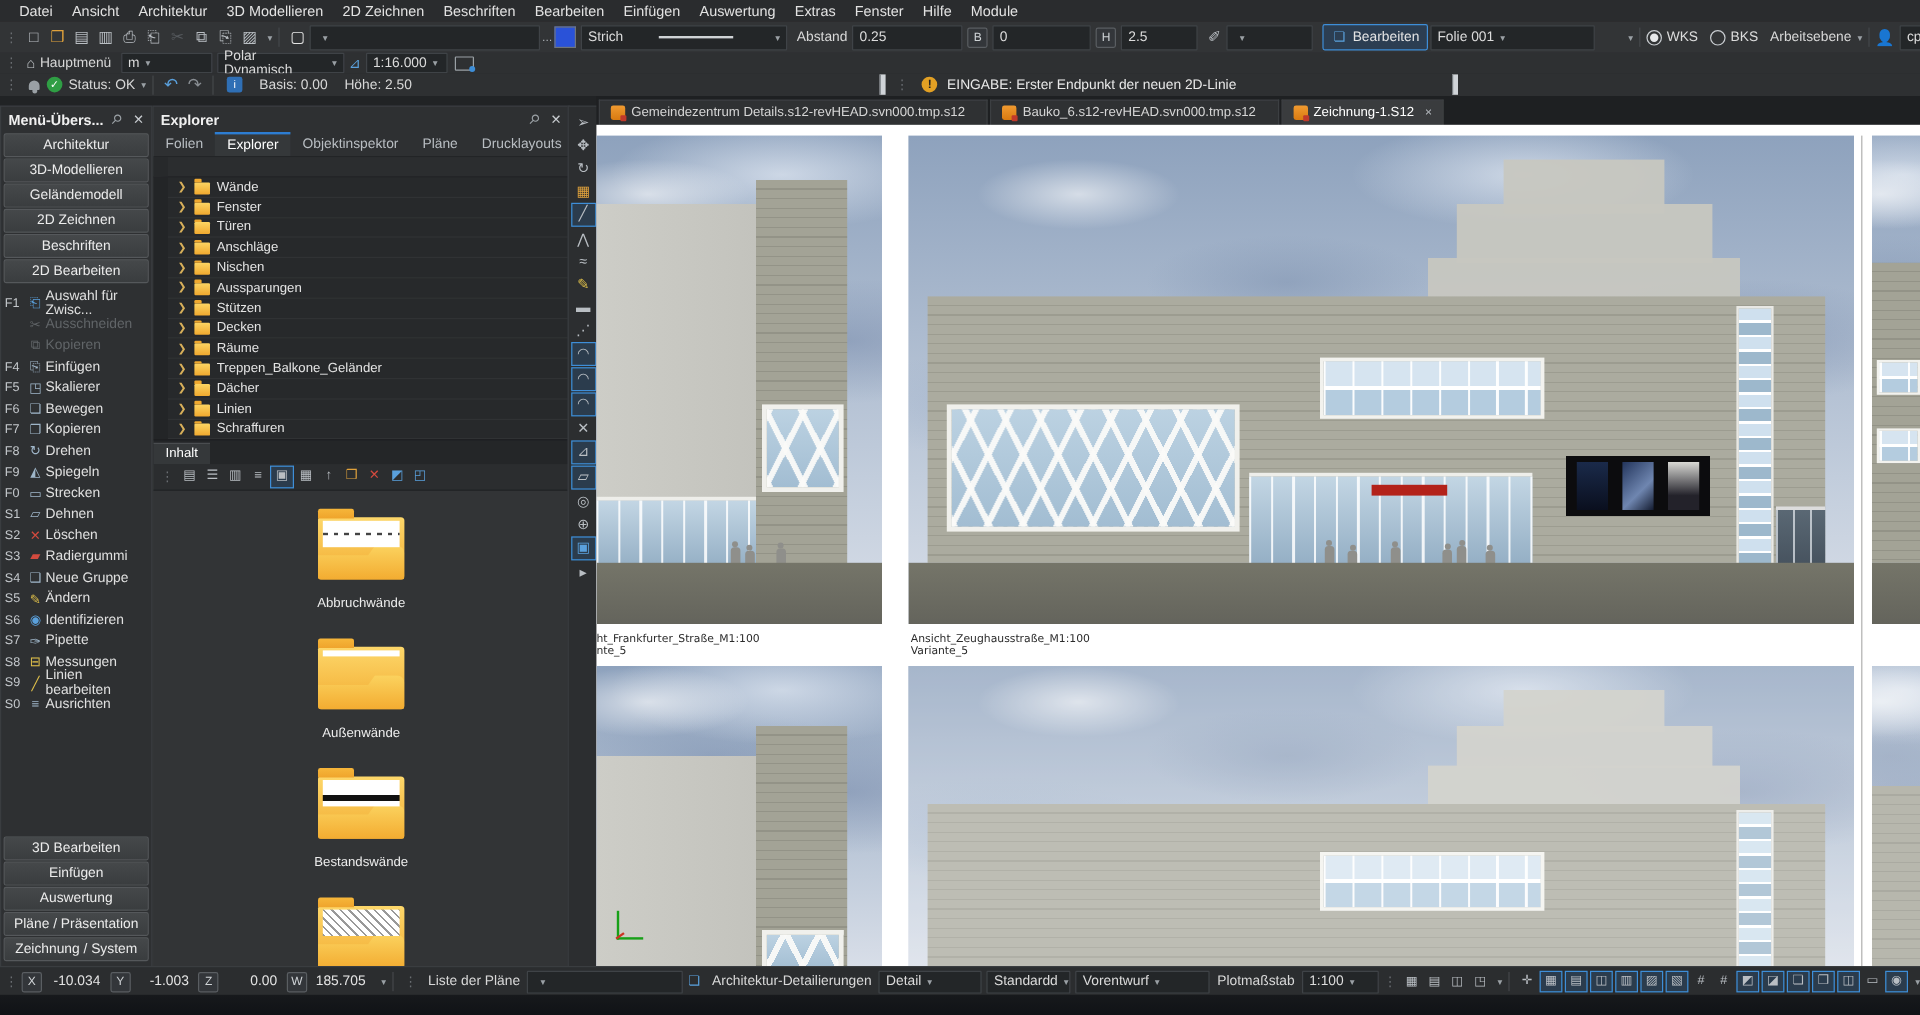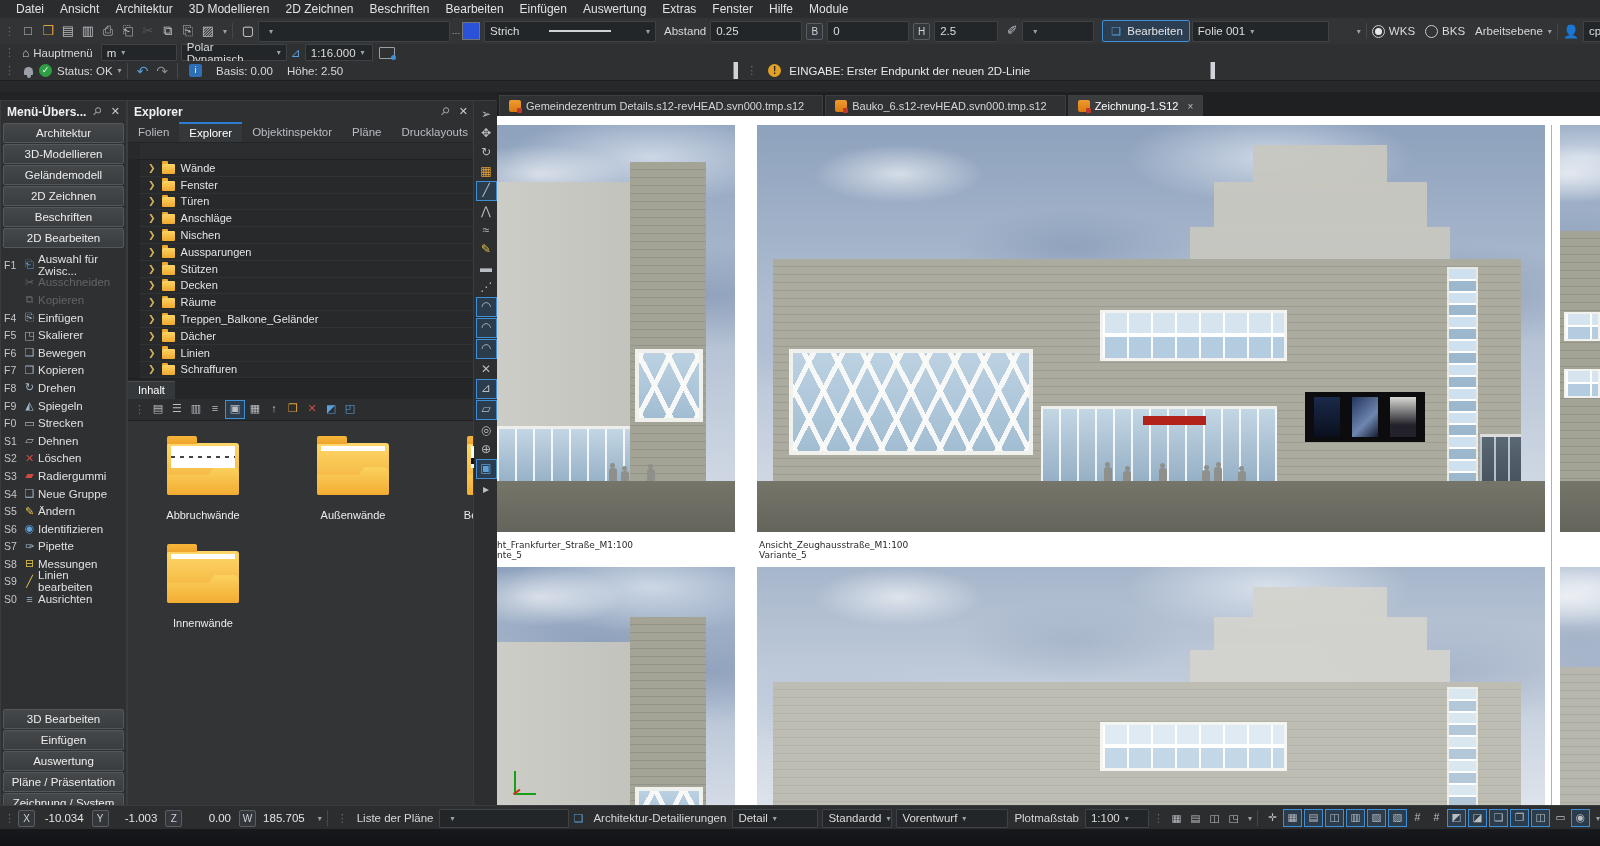--- a/index.html
+++ b/index.html
@@ -55,21 +55,21 @@
   .okball::after{content:"✓";}
   .undo{color:#5aa0dc;font-size:14px;margin:0 4px;} .redo{color:#8a8f94;font-size:14px;margin:0 4px;}
   .infoic{width:13px;height:13px;background:#2f6fb5;color:#fff;font-size:9px;line-height:13px;
           text-align:center;border-radius:2px;margin:0 6px;flex:none;}
   .infoic::after{content:"i";}
   .splitbar{width:4px;height:17px;background:#d0d4d8;border-left:1px solid #7b8084;margin:0 4px;flex:none;}
   .warn{width:13px;height:13px;border-radius:50%;background:#e2a024;color:#222;font-weight:bold;
         font-size:10px;line-height:13px;text-align:center;margin:0 8px;flex:none;}
   .warn::after{content:"!";}
   
-  #workspace{position:absolute;left:0;top:92px;width:1600px;height:728px;background:#212325;}
+  #workspace{position:absolute;left:0;top:80px;width:1600px;height:728px;background:#212325;}
   .panel{position:absolute;background:#2e3032;border:1px solid #3a3d40;}
   .panel-header{height:21px;display:flex;align-items:center;padding:0 6px;font-size:12px;font-weight:bold;color:#f0f0f0;}
   .pin-ic{margin-left:auto;color:#9aa0a5;font-size:11px;transform:rotate(45deg);}
   .close-ic{color:#c8ccd0;font-size:11px;margin-left:10px;}
   
   #sidebar{left:0;top:8px;width:125px;height:716px;display:flex;flex-direction:column;}
   .side-btn{margin:1px 2px;height:18px;background:linear-gradient(#45484a,#3a3d3f);
             border:1px solid #55585b;border-radius:2px;color:#ececec;font-size:11.5px;
             text-align:center;line-height:18px;flex:none;}
   #tool-list{margin-top:7px;}
@@ -94,21 +94,21 @@
                position:relative;flex:none;margin-top:2px;}
   .mini-folder::before{content:"";position:absolute;top:-2.5px;left:0;width:6px;height:2.5px;
                background:#f0a92f;border-radius:1px 1px 0 0;}
   #inhalt-bar{height:20px;display:flex;align-items:flex-end;background:#242628;border-top:1px solid #1d1f21;}
   #inhalt-tab{height:17px;line-height:17px;padding:0 10px;background:#35383a;color:#fff;
               font-size:11px;border-top:1px solid #4a4d50;}
   #content-toolbar{height:21px;display:flex;align-items:center;background:#2b2d2f;
                    border-bottom:1px solid #1f2123;padding-left:2px;gap:1px;}
   #content-toolbar .tbicon{width:18px;height:17px;line-height:17px;font-size:11px;}
   #content-toolbar .tbicon.active{line-height:15px;}
-  #folder-area{flex:1;background:#323436;display:grid;grid-template-columns:1fr 1fr 1fr 1fr;
+  #folder-area{flex:1;background:#323436;display:grid;grid-template-columns:1fr;
                justify-items:center;align-content:start;padding-top:14px;row-gap:22px;overflow:hidden;}
   .folder-item{display:flex;flex-direction:column;align-items:center;width:150px;}
   .folder{width:72px;height:52px;background:linear-gradient(#fdd76a,#f2ab30);border-radius:2px 3px 3px 3px;
           position:relative;margin-top:8px;}
   .folder::before{content:"";position:absolute;top:-7px;left:0;width:30px;height:8px;
           background:linear-gradient(#f6b63a,#efa42c);border-radius:2px 2px 0 0;}
   .folder::after{content:"";position:absolute;left:0;bottom:0;width:100%;height:55%;
           background:linear-gradient(#fbd25e,#f3ac31);border-radius:0 6px 2px 2px;
           clip-path:polygon(0 28%,58% 28%,66% 0,100% 0,100% 100%,0 100%);}
   .folder .preview{position:absolute;left:4px;right:4px;top:3px;height:22px;background:#fff;z-index:1;}

